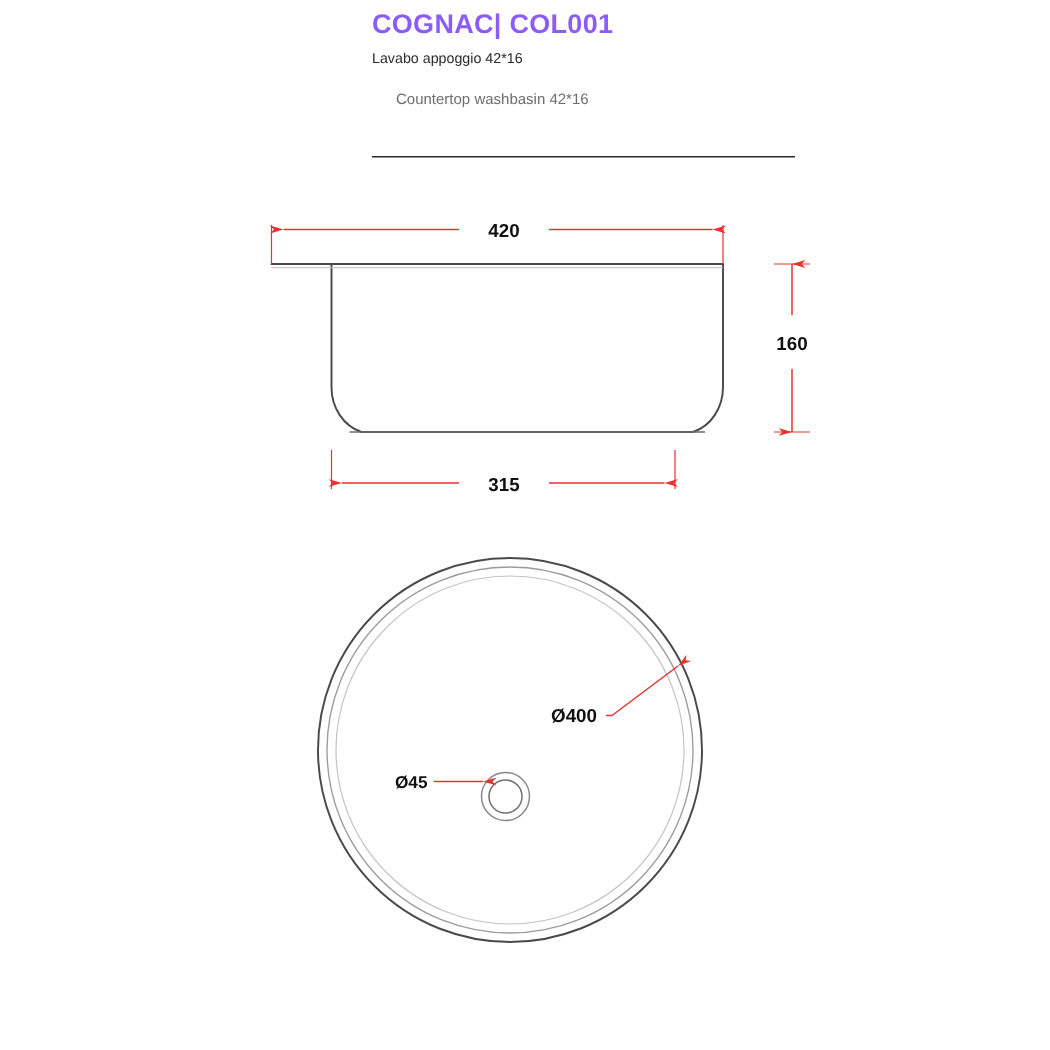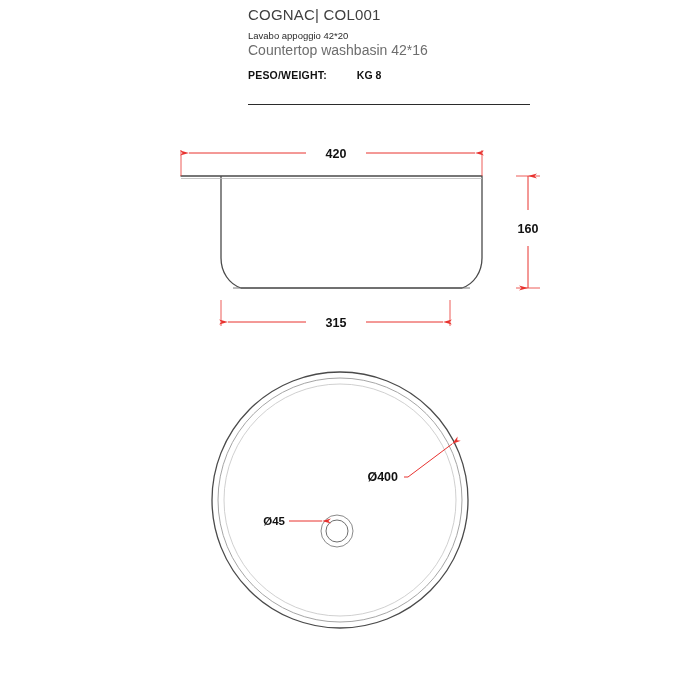--- a/index.html
+++ b/index.html
@@ -21,36 +21,36 @@
   }
 
   
   .header {
     position: absolute;
     left: 248px;
     top: 6px;
     width: 300px;
   }
   .title {
-    font-size: 15px;
-    font-weight: normal;
+    font-size: 18px;
+    font-weight: bold;
     letter-spacing: 0.2px;
-    color: #404040;
+    color: #8b5cf6;
     margin: 0 0 7px 0;
     white-space: nowrap;
   }
   .subtitle-it {
     font-size: 9.5px;
     color: #2b2b2b;
     margin: 0 0 1px 0;
   }
   .subtitle-en {
-    font-size: 14px;
+    font-size: 10px;
     color: #6d6d6d;
-    margin: 0;
+    margin: 16px;
   }
   .weight-row {
     margin-top: 11px;
     display: flex;
     align-items: baseline;
   }
   .weight-label {
     font-size: 10.5px;
     font-weight: bold;
     letter-spacing: 0.2px;
@@ -94,26 +94,22 @@
     fill: #111111;
   }
 </style>
 </head>
 <body>
 
 <div class="sheet">
 
   <div class="header">
     <div class="title">COGNAC| COL001</div>
-    <div class="subtitle-it">Lavabo appoggio 42*20</div>
+    <div class="subtitle-it">Lavabo appoggio 42*16</div>
     <div class="subtitle-en">Countertop washbasin 42*16</div>
-    <div class="weight-row">
-      <span class="weight-label">PESO/WEIGHT:</span>
-      <span class="weight-value">KG 8</span>
-    </div>
   </div>
   <div class="rule"></div>
 
   <div class="drawing">
     <svg width="700" height="700" viewBox="0 0 700 700" xmlns="http://www.w3.org/2000/svg">
       <defs>
         <marker id="arrL" markerWidth="10" markerHeight="8" refX="9" refY="4" orient="auto" markerUnits="userSpaceOnUse">
           <path d="M9,4 L0,1.4 L2.6,4 L0,6.6 Z" fill="#e8322f"></path>
         </marker>
         <marker id="arrR" markerWidth="10" markerHeight="8" refX="1" refY="4" orient="auto" markerUnits="userSpaceOnUse">

